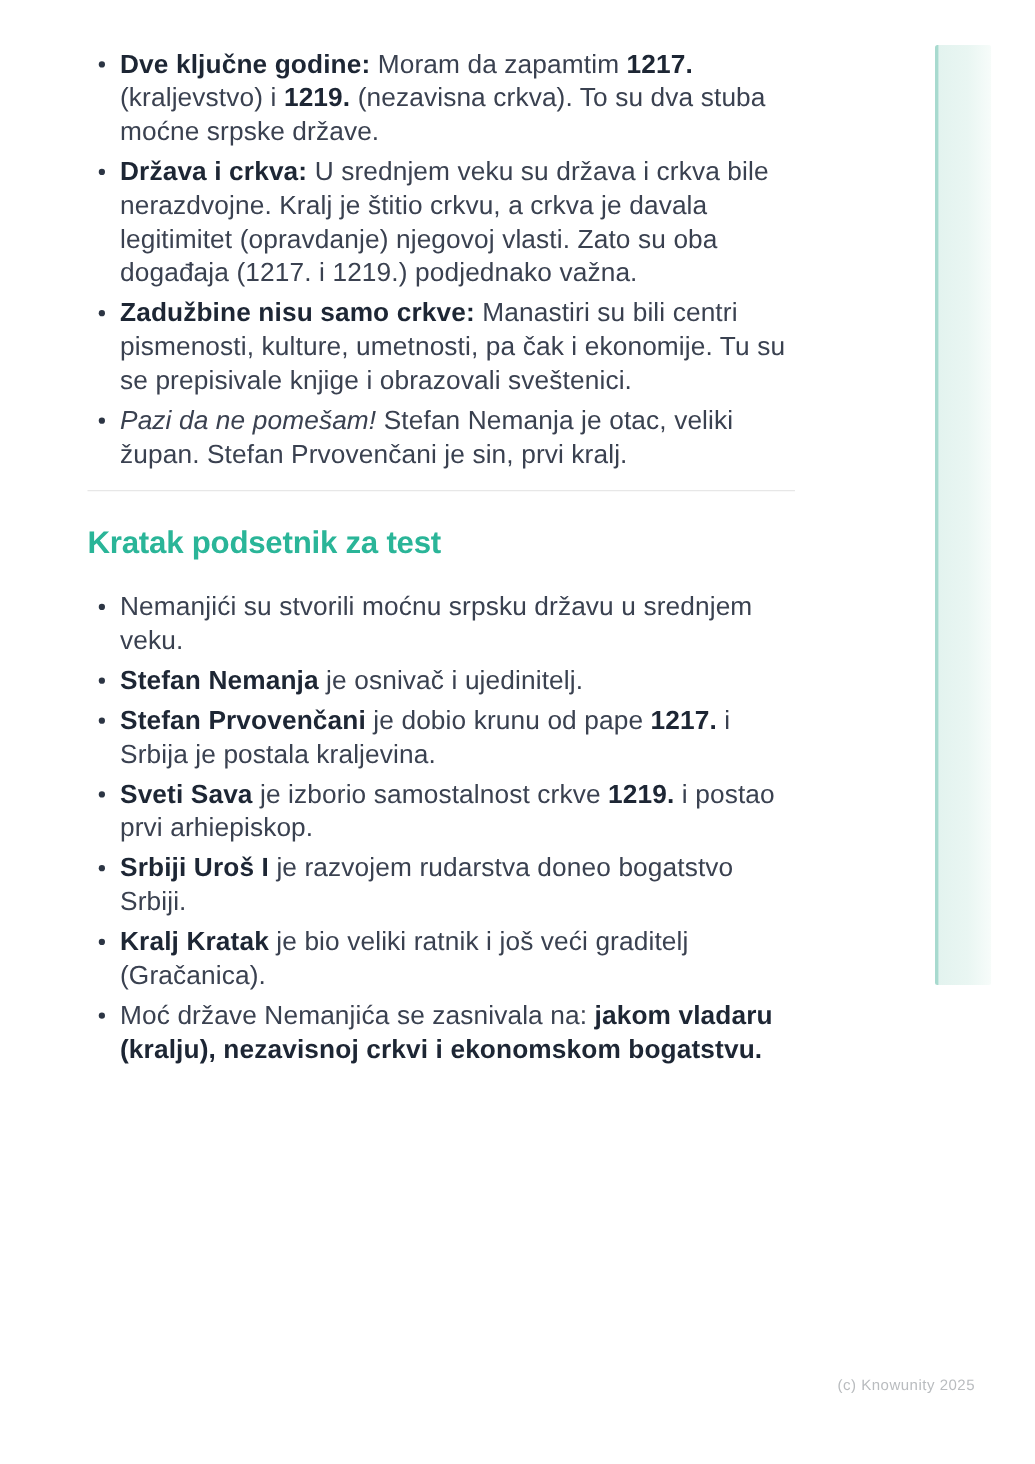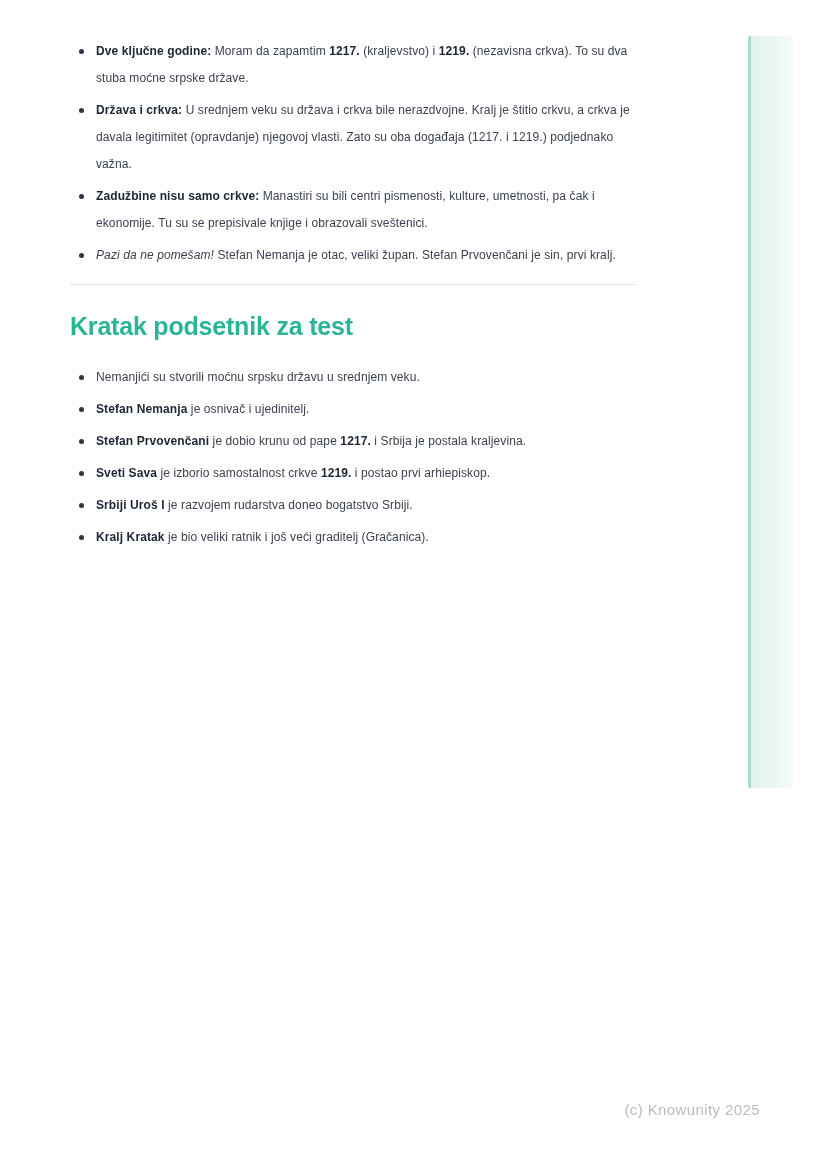--- a/index.html
+++ b/index.html
@@ -22,21 +22,21 @@
   .content {
     position: absolute;
     left: 70px;
     top: 38px;
     width: 566px;
   }
   ul.bullets {
     list-style: none;
     margin: 0;
     padding: 0;
-    font-size: 12px;
+    font-size: 21px;
     line-height: 27px;
     color: #3a4150;
     letter-spacing: 0.1px;
   }
   ul.bullets li {
     position: relative;
     padding-left: 26px;
     margin-bottom: 5px;
   }
   ul.bullets li::before {
@@ -75,22 +75,22 @@
     top: 36px;
     width: 42px;
     height: 752px;
     background: linear-gradient(90deg, #e3f3ef 0%, #e9f6f2 55%, #f7fcfa 100%);
     border-left: 3px solid #a8dacf;
     border-radius: 2px;
   }
   .footer {
     position: absolute;
     top: 1101px;
-    right: 68px;
-    font-size: 15px;
+    right: 48px;
+    font-size: 12px;
     color: #b9bcbf;
     letter-spacing: 0.4px;
   }
 </style>
 </head>
 <body>
 
 <div class="page">
 
   <div class="content">
@@ -106,20 +106,21 @@
 
     <h2 class="heading">Kratak podsetnik za test</h2>
 
     <ul class="bullets">
         <li><span>Nemanjići su stvorili moćnu srpsku državu u srednjem veku.</span></li>
         <li><span class="seg-b">Stefan Nemanja</span><span> je osnivač i ujedinitelj.</span></li>
         <li><span class="seg-b">Stefan Prvovenčani</span><span> je dobio krunu od pape </span><span class="seg-b">1217.</span><span> i Srbija je postala kraljevina.</span></li>
         <li><span class="seg-b">Sveti Sava</span><span> je izborio samostalnost crkve </span><span class="seg-b">1219.</span><span> i postao prvi arhiepiskop.</span></li>
         <li><span class="seg-b">Srbiji Uroš I</span><span> je razvojem rudarstva doneo bogatstvo Srbiji.</span></li>
         <li><span class="seg-b">Kralj Kratak</span><span> je bio veliki ratnik i još veći graditelj (Gračanica).</span></li>
+        <li><span>Moć države Nemanjića se zasnivala na: </span><span class="seg-b">jakom vladaru (kralju), nezavisnoj crkvi i ekonomskom bogatstvu.</span></li>
       </ul>
 
   </div>
 
   <div class="highlight-bar"></div>
 
   <div class="footer">(c) Knowunity 2025</div>
 
 </div>
 

